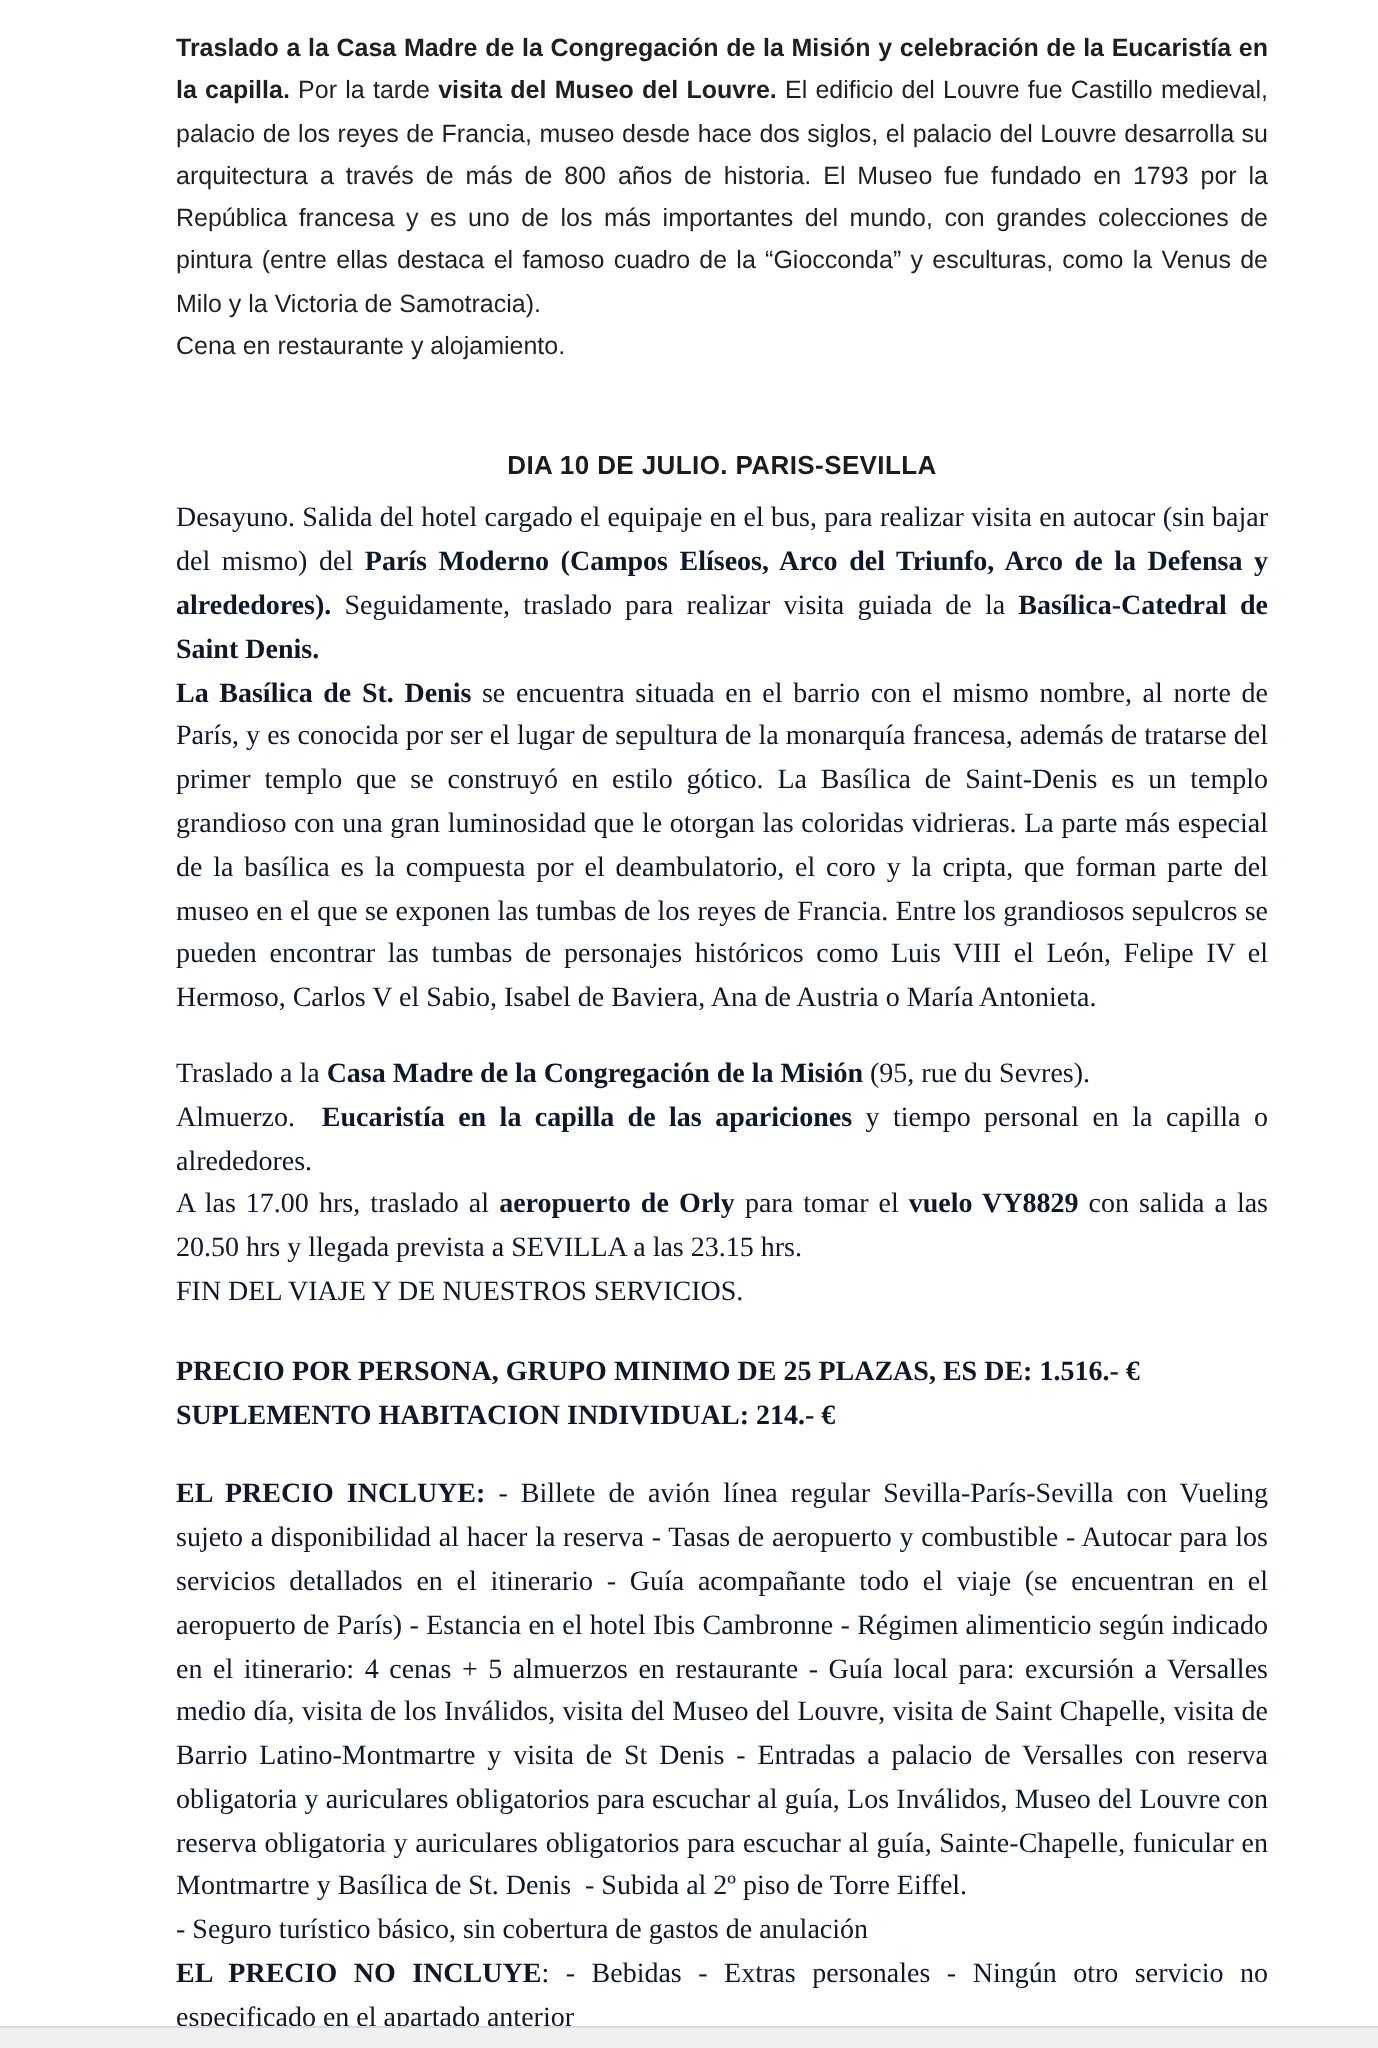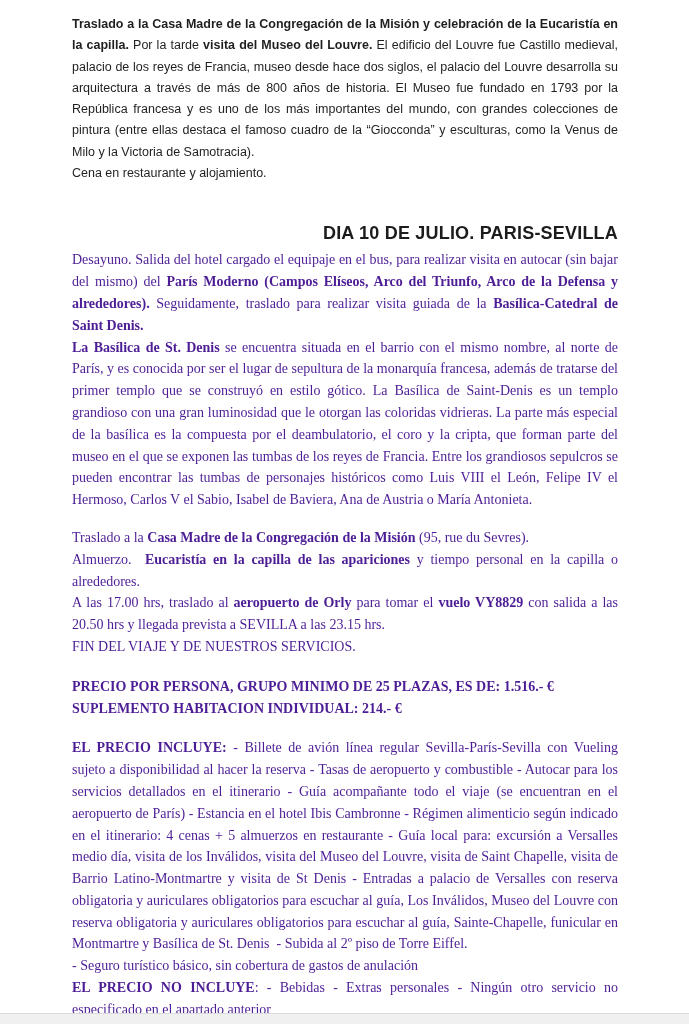--- a/index.html
+++ b/index.html
@@ -4,42 +4,42 @@
 <style>
   html,body { margin:0; padding:0; background:#ffffff; }
   .page {
     position:relative;
     width:689px; height:1024px;
     background:#ffffff;
     overflow:hidden;
   }
   .content {
     position:absolute;
-    top:14px; left:72px; width:546px;
+    top:14px; left:88px; width:546px;
     color:#262626;
   }
   p { margin:0; text-align:justify; }
   b { font-weight:bold; }
   .sans {
     font-family:"Liberation Sans", sans-serif;
     font-size:12.5px; line-height:21.3px;
     color:#1f1f1f;
   }
   .serif {
     font-family:"Liberation Serif", serif;
     font-size:14px; line-height:21.8px;
-    color:#4c1d95;
+    color:#0f172a;
   }
   .heading {
     font-family:"Liberation Sans", sans-serif;
     font-weight:bold;
-    font-size:18px; line-height:22px;
+    font-size:13px; line-height:22px;
     letter-spacing:0.2px;
     color:#1c1c1c;
-    text-align:right;
+    text-align:center;
     margin-top:38px; margin-bottom:5px;
   }
   .para-morning { margin-top:0; }
   .para-basilica { margin-top:0; }
   .para-afternoon { margin-top:16px; }
   .para-price { margin-top:18px; font-weight:bold; }
   .para-includes { margin-top:18px; }
   .page-edge {
     position:absolute;
     left:0; right:0; bottom:0;

